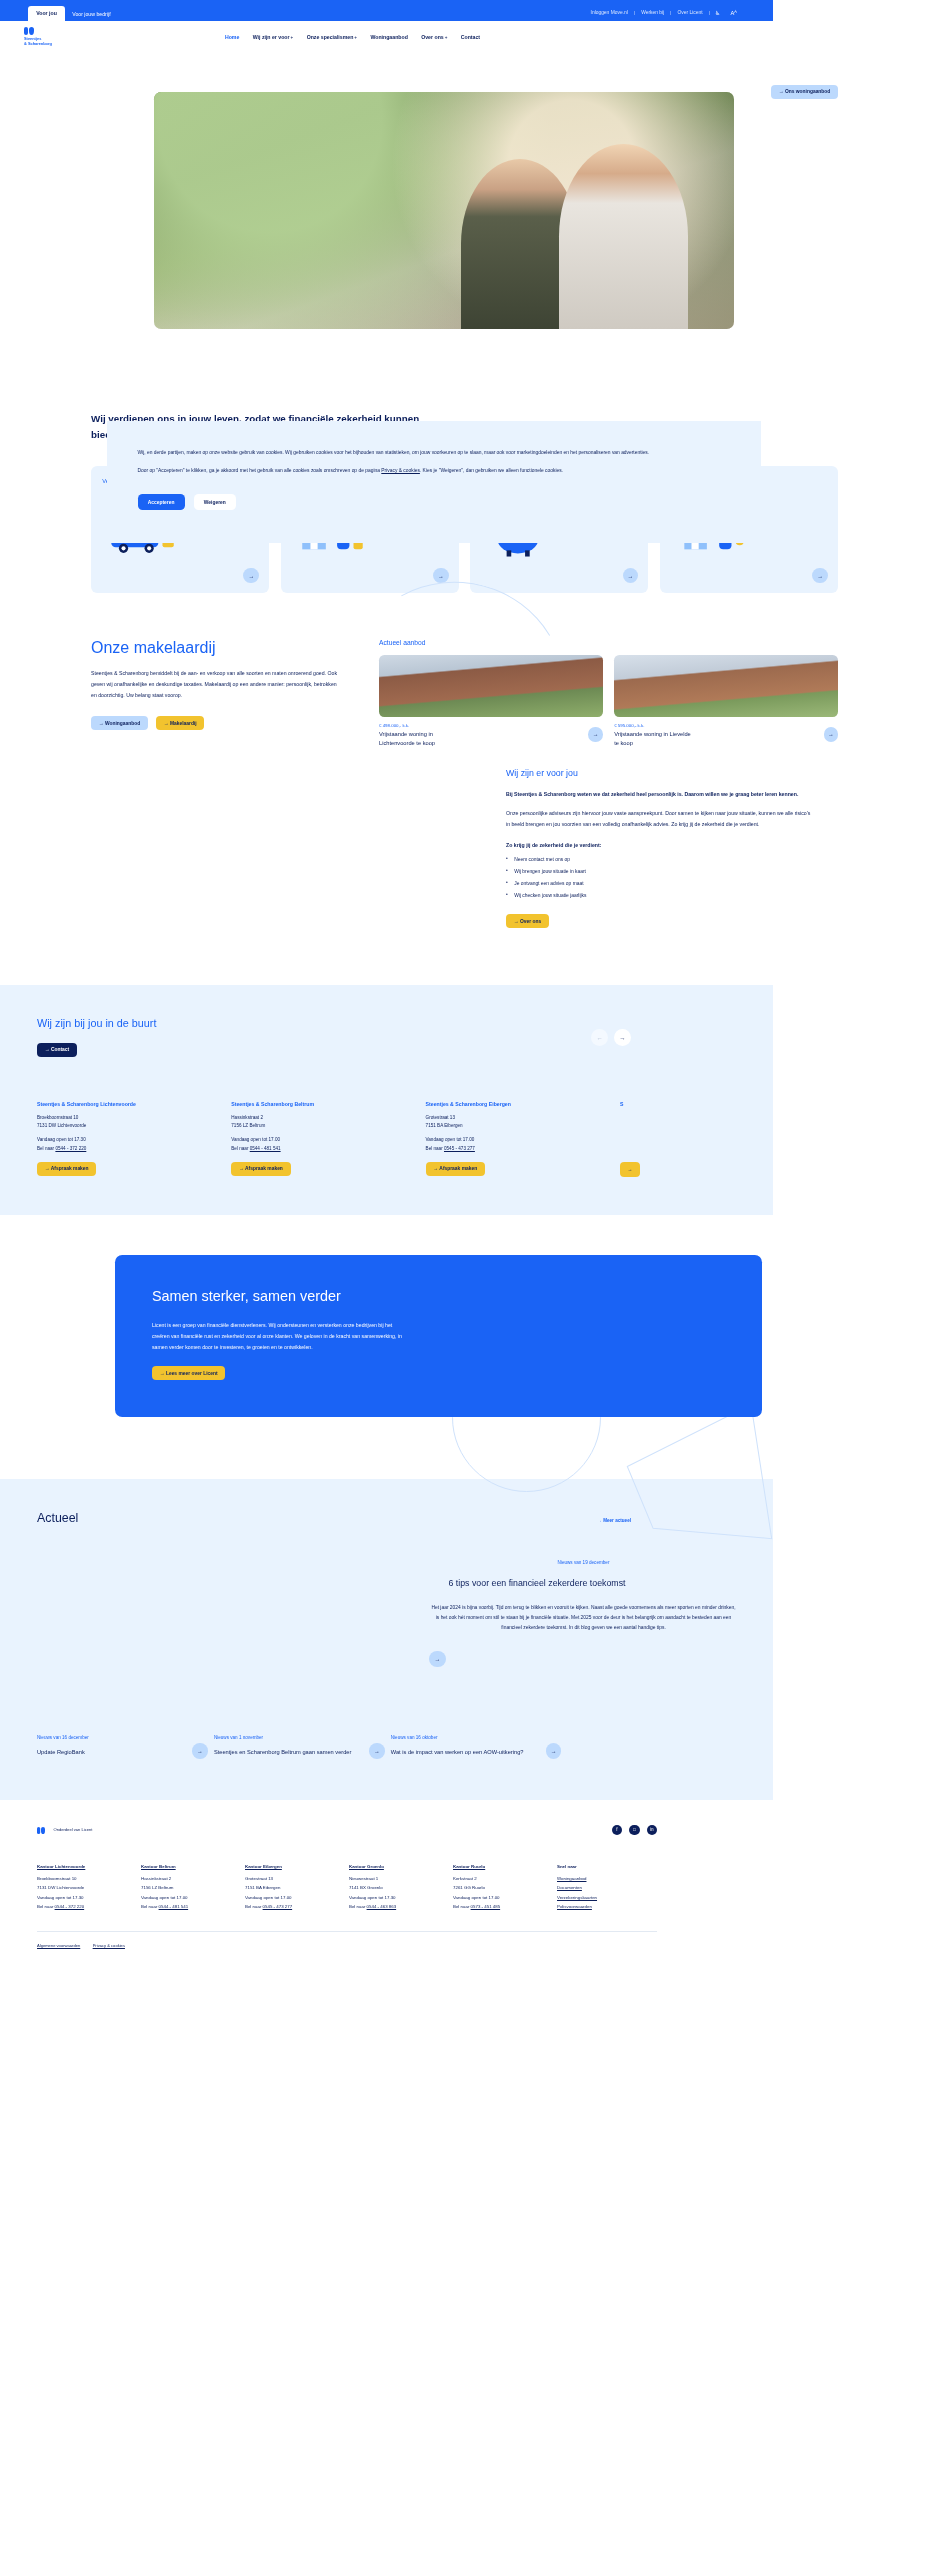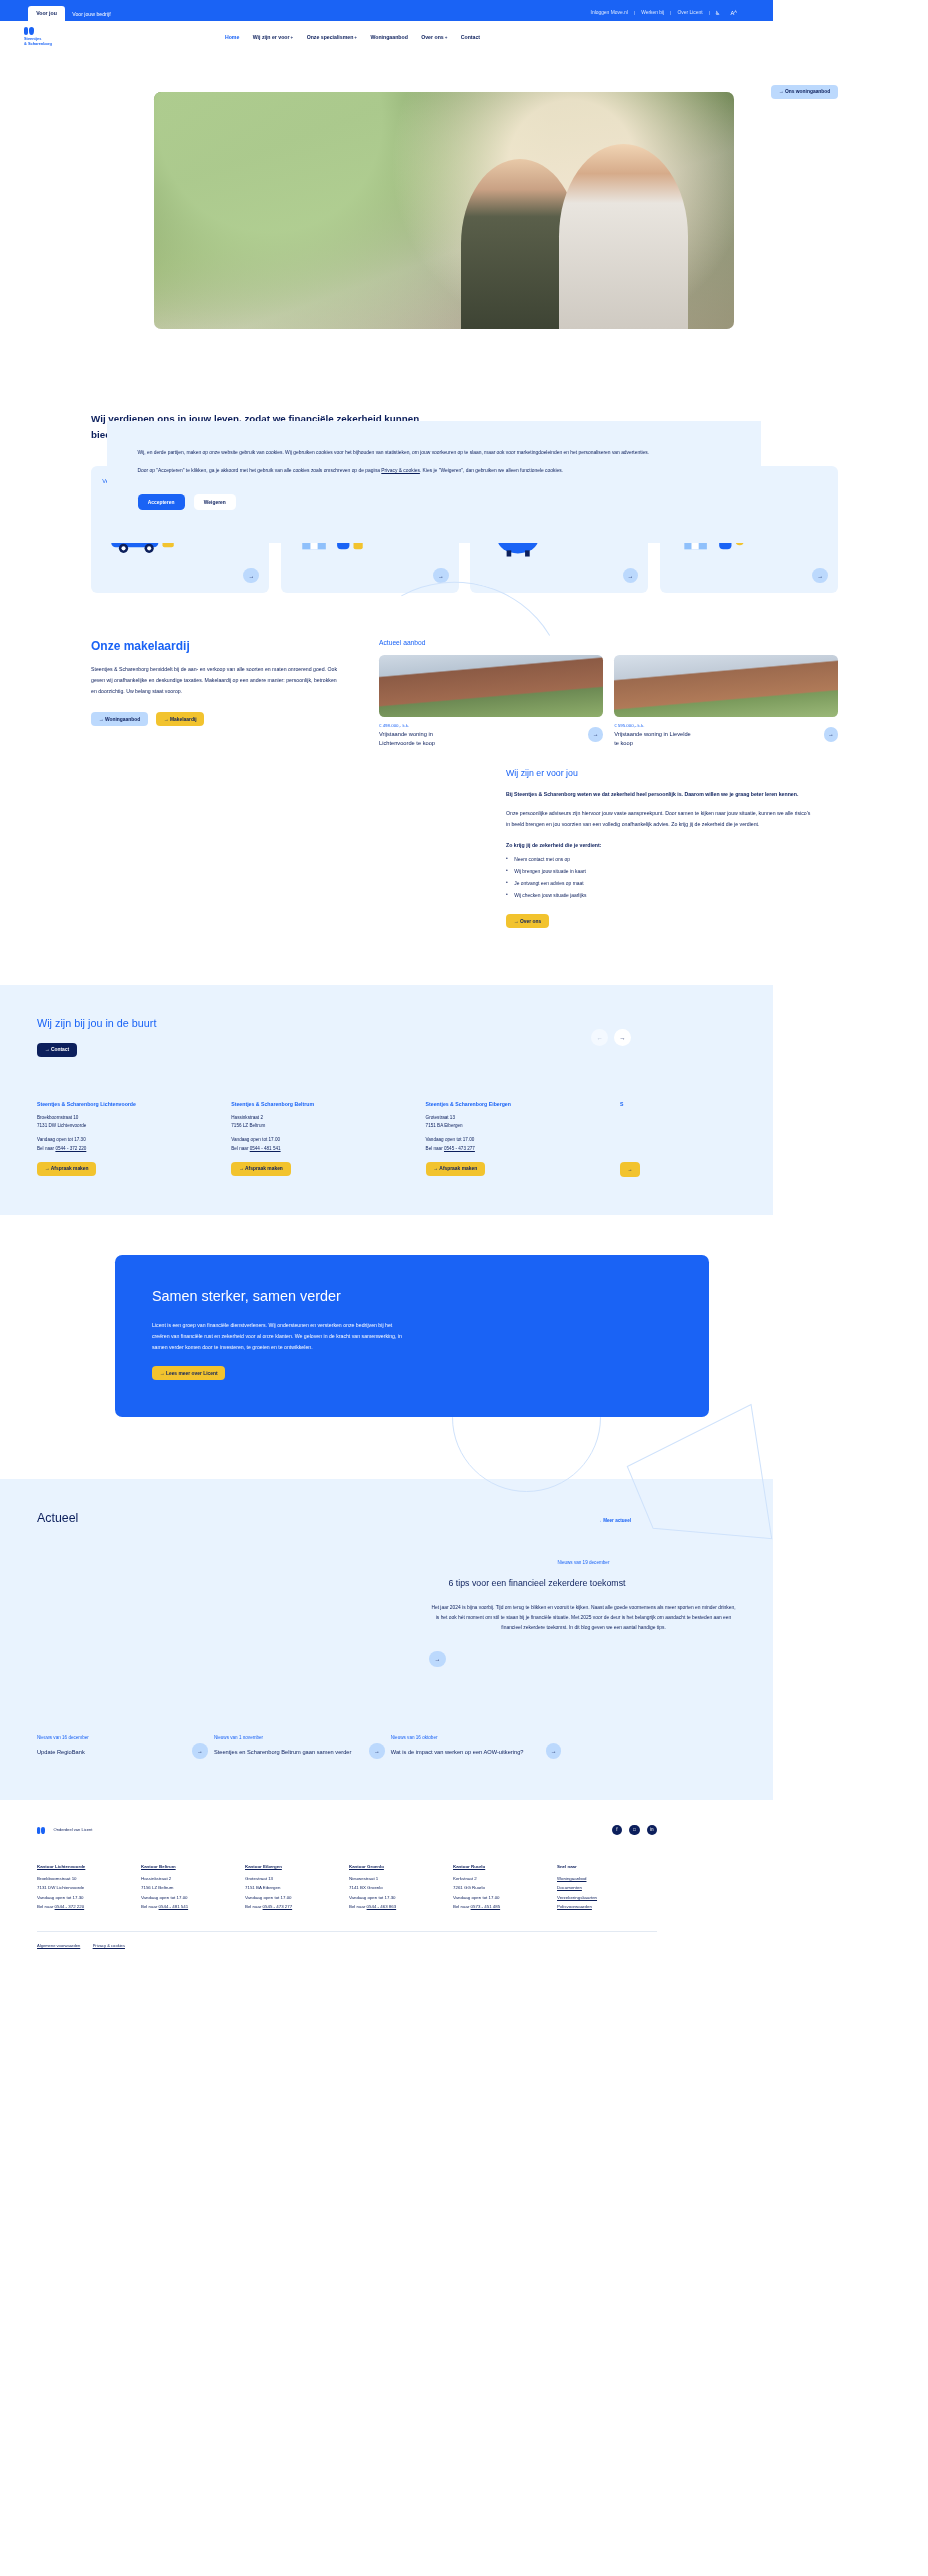--- a/index.html
+++ b/index.html
@@ -88,21 +88,21 @@
   .cards4{display:flex;gap:11.3px;margin-top:23px;}
   .card4{flex:1;background:var(--palebg);border-radius:6.2px;padding:12.4px 11.3px 11.3px 11.3px;height:127px;position:relative;}
   .card4 h3{font-size:5.7px;color:var(--blue);font-weight:400;line-height:1.4;min-height:16.5px;}
   .ill{position:absolute;left:11.3px;bottom:32px;width:82px;height:52px;}
   .circ-arrow{position:absolute;right:10.3px;bottom:9.3px;width:15.5px;height:15.5px;border-radius:50%;background:var(--lightblue);
        display:flex;align-items:center;justify-content:center;font-size:5.7px;color:var(--navy);cursor:pointer;}
 
   
   .sec-mak{padding-top:46px;display:flex;gap:36px;position:relative;}
   .mak-left{width:252px;}
-  .mak-left h2{font-size:12px;font-weight:700;color:var(--blue);}
+  .mak-left h2{font-size:16px;font-weight:400;color:var(--blue);}
   .mak-left p{font-size:5.2px;line-height:2.1;color:var(--navy);margin-top:11.3px;}
   .mak-btns{display:flex;gap:8.2px;margin-top:15.5px;}
   .mak-right{flex:1;}
   .mak-right h3{font-size:6.7px;color:var(--blue);font-weight:400;}
   .listings{display:flex;gap:11.3px;margin-top:9.3px;}
   .listing{flex:1;}
   .listing-img{height:62px;border-radius:5.2px;overflow:hidden;position:relative;}
   .li1{background:linear-gradient(175deg,#cfd9e4 0%,#b9c6d4 26%,#8c5b45 28%,#a06a4f 62%,#6d8a54 64%,#8fae6b 100%);}
   .li2{background:linear-gradient(175deg,#d7e0ea 0%,#c2ccd8 30%,#9c6a4e 32%,#b07a58 66%,#7a9a5c 68%,#9bb878 100%);}
   .listing-meta{display:flex;align-items:flex-start;justify-content:space-between;margin-top:6.2px;}
@@ -136,21 +136,21 @@
   .loc-row{display:flex;gap:9.3px;margin-top:44px;}
   .loc{width:185px;flex:0 0 185px;}
   .loc h4{font-size:5.2px;font-weight:700;color:var(--blue);line-height:1.45;}
   .loc .addr{font-size:4.6px;line-height:1.8;color:var(--navy);margin-top:5.2px;}
   .loc .hours{font-size:4.6px;line-height:1.8;color:var(--navy);margin-top:6.2px;}
   .loc .hours a{color:var(--navy);}
   .loc .btn{margin-top:8.8px;}
 
   
   .sec-samen{margin-top:40px;position:relative;padding-bottom:62px;}
-  .samen-card{margin-left:24px;width:594px;background:var(--blue);border-radius:7.2px;padding:32px 37px 37px 37px;color:#fff;position:relative;z-index:5;}
+  .samen-card{margin-left:24px;width:647px;background:var(--blue);border-radius:7.2px;padding:32px 37px 37px 37px;color:#fff;position:relative;z-index:5;}
   .samen-card h2{font-size:14.4px;font-weight:400;line-height:1.25;width:216px;}
   .samen-card p{font-size:5.2px;line-height:2.1;margin-top:15.5px;width:258px;}
   .samen-card .btn{margin-top:13.4px;}
   .deco-circ{position:absolute;left:361px;top:88px;width:149px;height:149px;border:1px solid #cfe2fb;border-radius:50%;z-index:1;}
   .deco-kite{position:absolute;left:531px;top:129px;width:155px;height:165px;z-index:1;}
 
   
   .sec-act{background:var(--palebg);width:773px;padding:32px 0 41px 0;position:relative;}
   .act-in{width:747px;margin:0 auto;padding-left:24px;position:relative;}
   .sec-act h2{font-size:12.4px;font-weight:400;color:var(--navy);}

